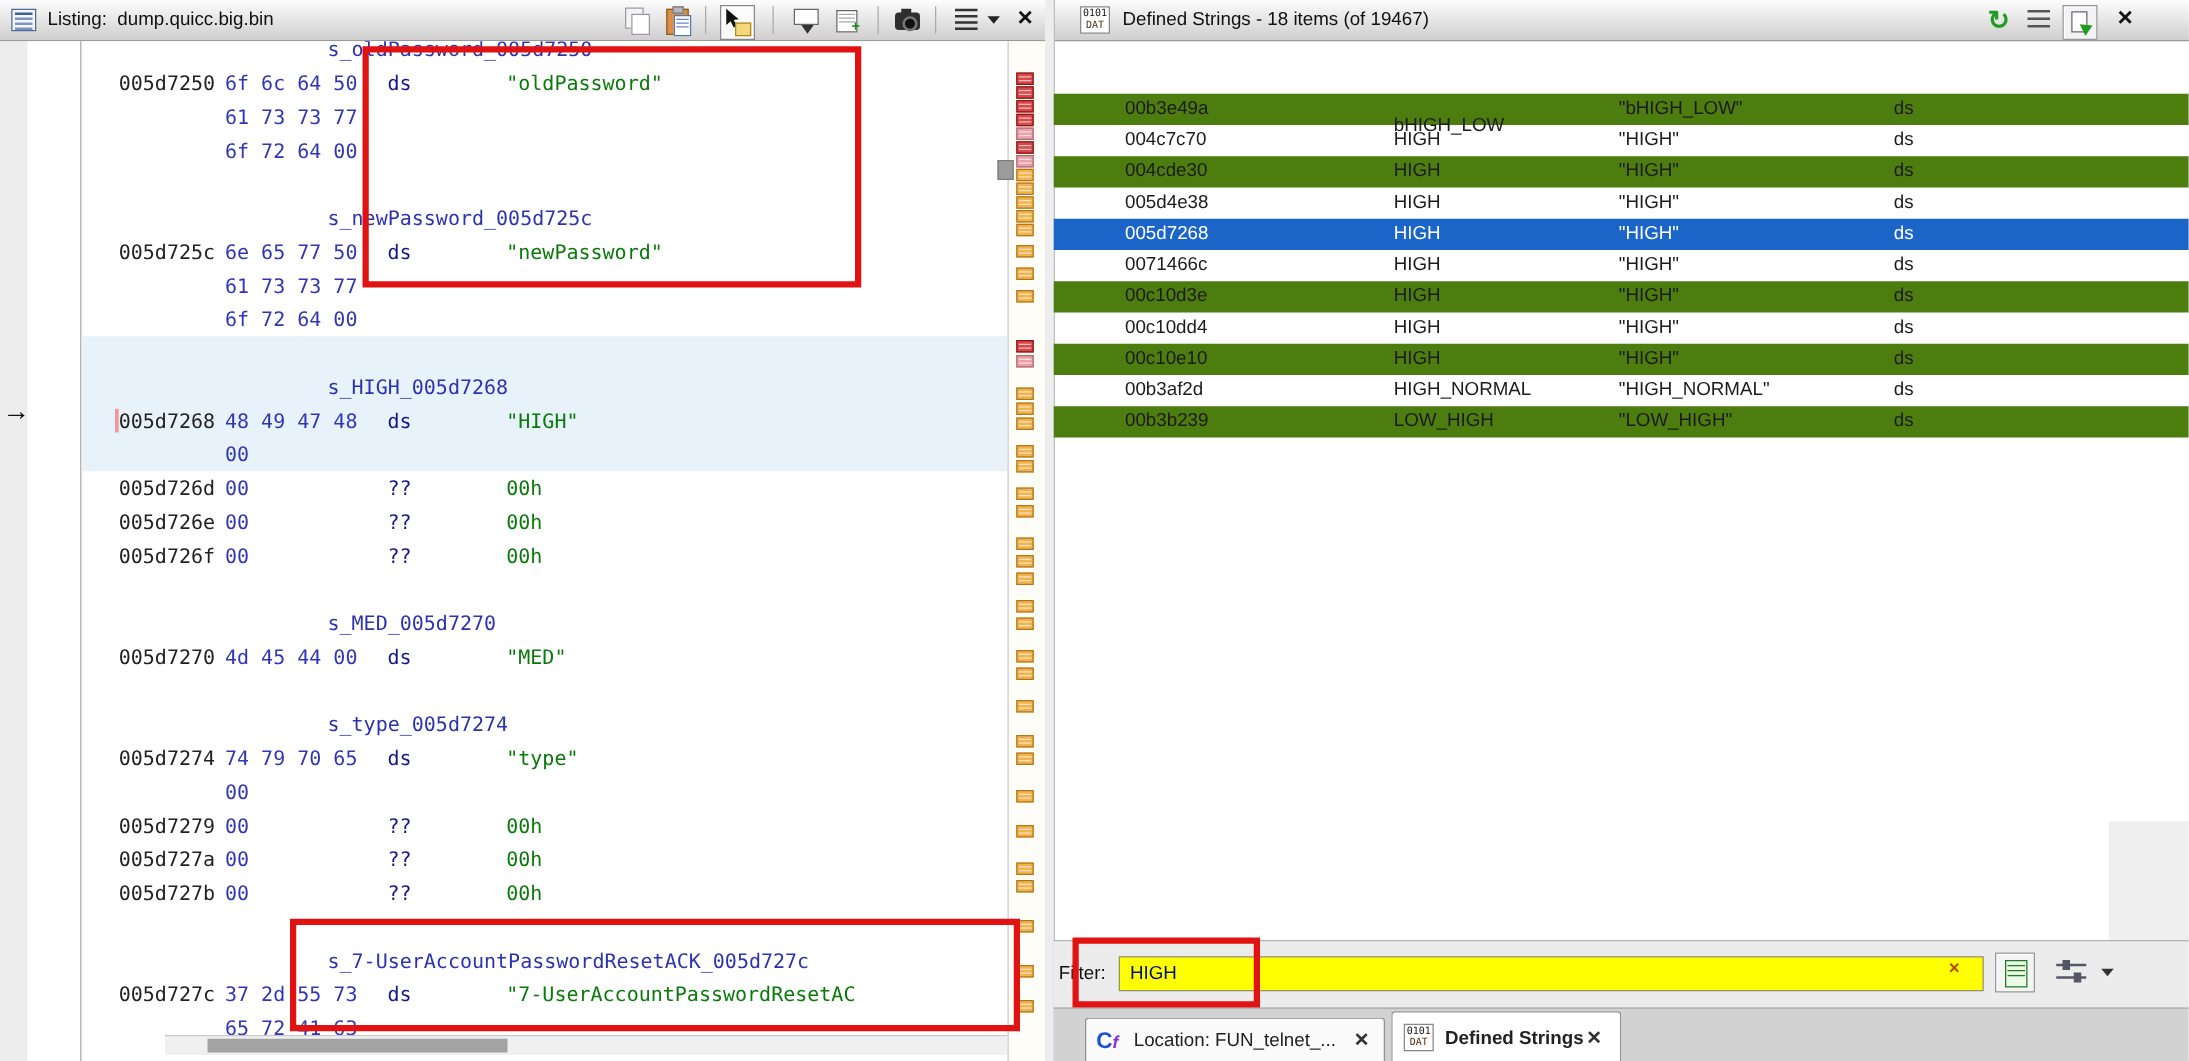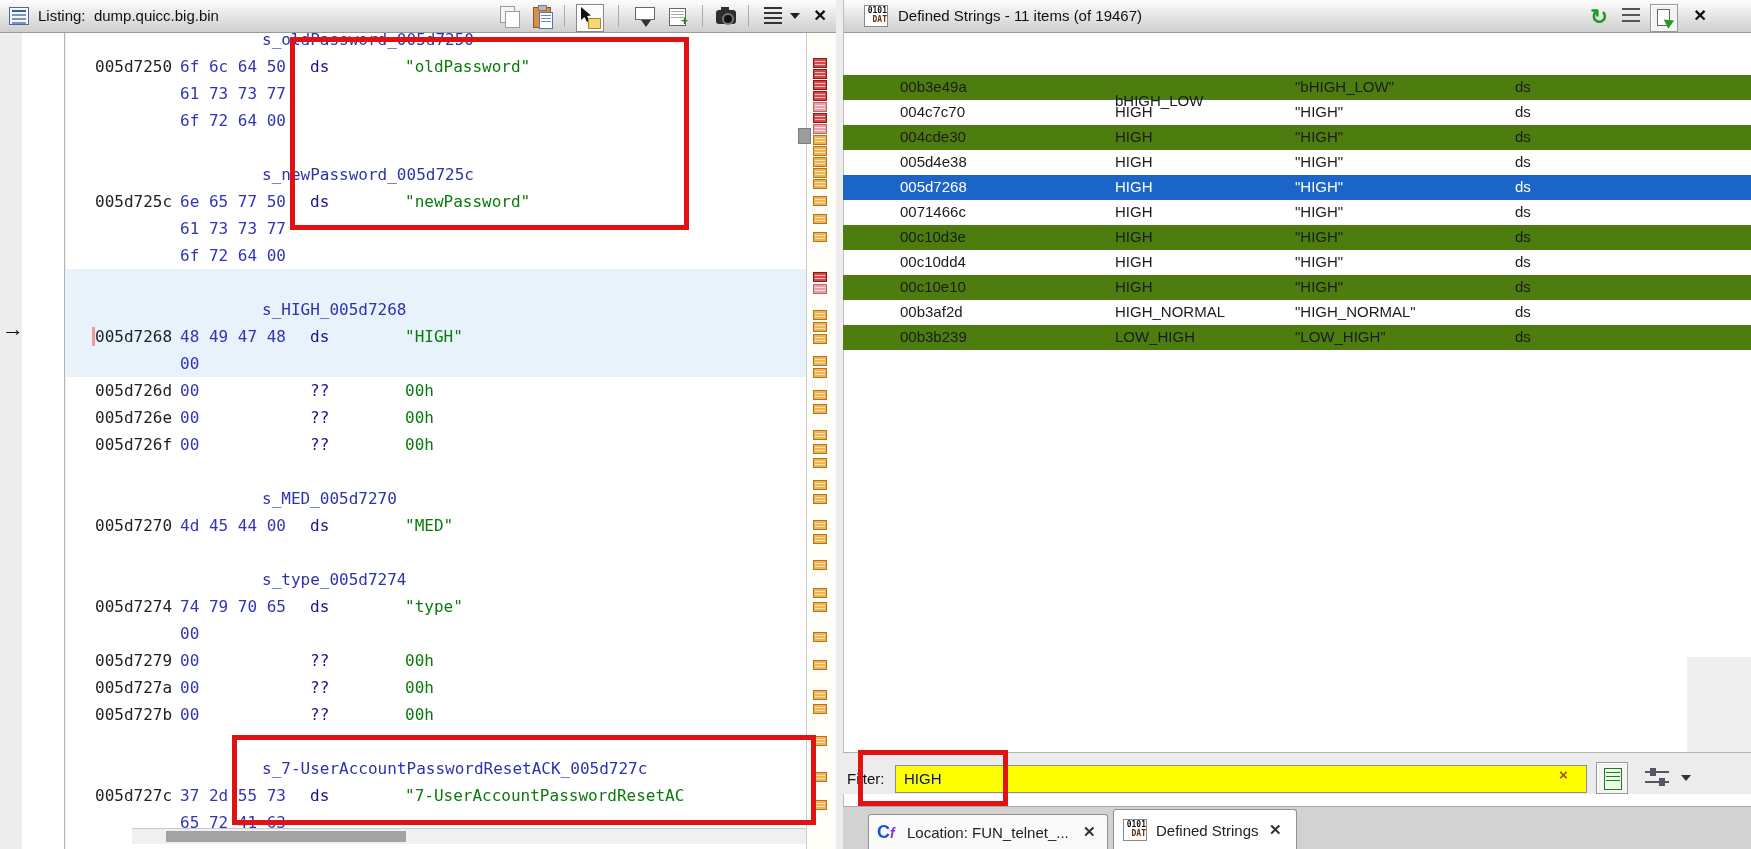--- a/index.html
+++ b/index.html
@@ -64,42 +64,42 @@
   #marker-strip{position:absolute;left:806px;top:0;width:29px;height:816px;background:#fefdf8;border-left:1px solid #ccc;}
   .mark{position:absolute;left:6px;width:14px;height:10px;box-sizing:border-box;border:1px solid #b07818;background:#f2b24e;}
   .mark i{display:block;height:1px;margin:2px 1px 0 1px;background:rgba(255,255,255,.65);}
   .mark.r{background:#d84848;border-color:#8d1616;}
   .mark.p{background:#e9a0a8;border-color:#b06a72;}
   #scroll-dot{position:absolute;left:-9px;top:95px;width:11px;height:14px;background:#9c9c9c;border:1px solid #7d7d7d;}
 
   
   #right-panel{position:absolute;left:843px;top:0;width:908px;height:849px;background:#fff;border-left:1px solid #bdbdbd;box-sizing:border-box;}
   #rp-head{left:843px;width:908px;}
-  .dat-icon{width:24px;height:22px;background:#fff;border:1px solid #888;box-sizing:border-box;font-family:"DejaVu Sans Mono",monospace;font-size:8px;line-height:9px;text-align:right;color:#111;font-weight:bold;}
+  .dat-icon{width:24px;height:22px;background:#fff;border:1px solid #888;box-sizing:border-box;font-family:"DejaVu Sans Mono",monospace;font-size:8px;line-height:9px;text-align:center;color:#111;font-weight:normal;}
   .dat-icon .d2{color:#5a3010;}
   #rp-head .dat-icon{position:absolute;left:20px;top:5px;}
   .rp-hicon{position:absolute;top:4px;width:26px;height:26px;text-align:center;}
   #refresh-ic{font-size:21px;line-height:25px;color:#1f9b1f;font-weight:bold;}
   #menu-ic i{display:block;height:2px;margin:4px 4px 0 4px;background:#555;}
   #snap-ic{background:#f3f3f3;border:1px solid #999;box-shadow:inset 1px 1px 0 #fff;}
   #snap-ic .pg{position:absolute;left:6px;top:4px;width:11px;height:15px;background:#fff;border:1px solid #667;}
   #snap-ic .ar{position:absolute;left:12px;top:12px;width:0;height:0;border-top:5px solid transparent;border-bottom:5px solid transparent;border-right:9px solid #1f9b1f;transform:rotate(35deg);}
 
   #col-head{position:absolute;left:843px;top:34px;width:908px;height:30px;background:linear-gradient(#fdfdfd,#ececec);border-bottom:1px solid #bbb;}
   .col-lab{position:absolute;top:6px;font-size:15px;color:#1a1a1a;}
   #sort-ic{position:absolute;left:409px;top:7px;width:16px;height:16px;}
 
   #rows{position:absolute;left:843px;top:75px;width:908px;height:275px;}
   .trow{position:absolute;left:0;width:908px;height:25px;font-size:15px;color:#1c1c1c;}
   .trow.alt{background:#4d7c0f;}
   .trow.sel{background:var(--sel);color:#fff;}
   .tcell{position:absolute;top:3px;white-space:nowrap;}
 
   #rp-lower{position:absolute;left:843px;top:657px;width:908px;height:95px;background:#efefef;}
-  #filter-bar{position:absolute;left:843px;top:752px;width:908px;height:42px;background:#ececec;border-top:1px solid #b2b2b2;box-sizing:border-box;}
+  #filter-bar{position:absolute;left:843px;top:752px;width:908px;height:54px;background:#ececec;border-top:1px solid #b2b2b2;box-sizing:border-box;}
   #filter-label{position:absolute;left:4px;top:17px;font-size:15px;color:#111;}
   #filter-field{position:absolute;left:52px;top:12px;width:692px;height:28px;background:var(--yellow);border:1px solid #8f8f8f;box-sizing:border-box;font-size:15px;color:#00107e;line-height:26px;padding-left:8px;}
   #filter-clear{position:absolute;left:716px;top:13px;font-size:15px;font-weight:bold;color:#b34b00;}
   #filter-cols-btn{position:absolute;left:753px;top:9px;width:32px;height:32px;background:#f4f4f4;border:1px solid #999;box-shadow:inset 1px 1px 0 #fff;box-sizing:border-box;}
   #filter-cols-btn .g{position:absolute;left:7px;top:5px;width:16px;height:20px;background:#eafbe6;border:1px solid #1f7a1f;}
   #filter-cols-btn .g i{display:block;height:1px;margin:3px 1px 0 1px;background:#1f7a1f;}
   #filter-settings{position:absolute;left:802px;top:14px;width:26px;height:22px;}
   #filter-settings .ln{position:absolute;left:0;width:24px;height:2px;background:#556;}
   #filter-settings .kn{position:absolute;width:6px;height:8px;background:#556;}
   #filter-dd{position:absolute;left:838px;top:22px;width:0;height:0;border-left:5px solid transparent;border-right:5px solid transparent;border-top:6px solid #333;}
@@ -394,21 +394,21 @@
             <i></i>
             <i></i>
           </div>
         </div>
     </div>
   </div>
 
   <div id="right-panel">
     <div class="phead" id="rp-head" style="left:0;width:908px;position:absolute;">
       <span class="dat-icon"><span>0101</span><br><span class="d2">DAT</span></span>
-      <span class="ptitle" style="left:54px;">Defined Strings - 11 items (of 19467)</span>
+      <span class="ptitle" style="left:54px;">Defined Strings - 18 items (of 19467)</span>
       <span class="rp-hicon" id="refresh-ic" style="left:742px;">↻</span>
       <span class="rp-hicon" id="menu-ic" style="left:774px;">
           <i></i>
           <i></i>
           <i></i>
         </span>
       <span class="rp-hicon" id="snap-ic" style="left:806px;">
           <span class="pg"></span>
           <span class="ar"></span>
         </span>
@@ -509,21 +509,21 @@
   </div>
 
   <div id="tab-bar">
     <div class="tab" id="tab-decompile">
       <span class="cf-icon">C<span class="f">f</span></span>
       <span class="tlabel" style="left:38px;">Location: FUN_telnet_...</span>
       <span class="tclose" style="left:214px;">✕</span>
     </div>
     <div class="tab" id="tab-strings">
       <span class="dat-icon"><span>0101</span><br><span class="d2">DAT</span></span>
-      <span class="tlabel" style="left:42px;">Defined Strings</span>
+      <span class="tlabel" style="left:42px;font-weight:bold;">Defined Strings</span>
       <span class="tclose" style="left:155px;">✕</span>
     </div>
   </div>
 
   <div class="ann" id="ann1"></div>
   <div class="ann" id="ann2"></div>
   <div class="ann" id="ann3"></div>
 </div>
 
 </body></html>

